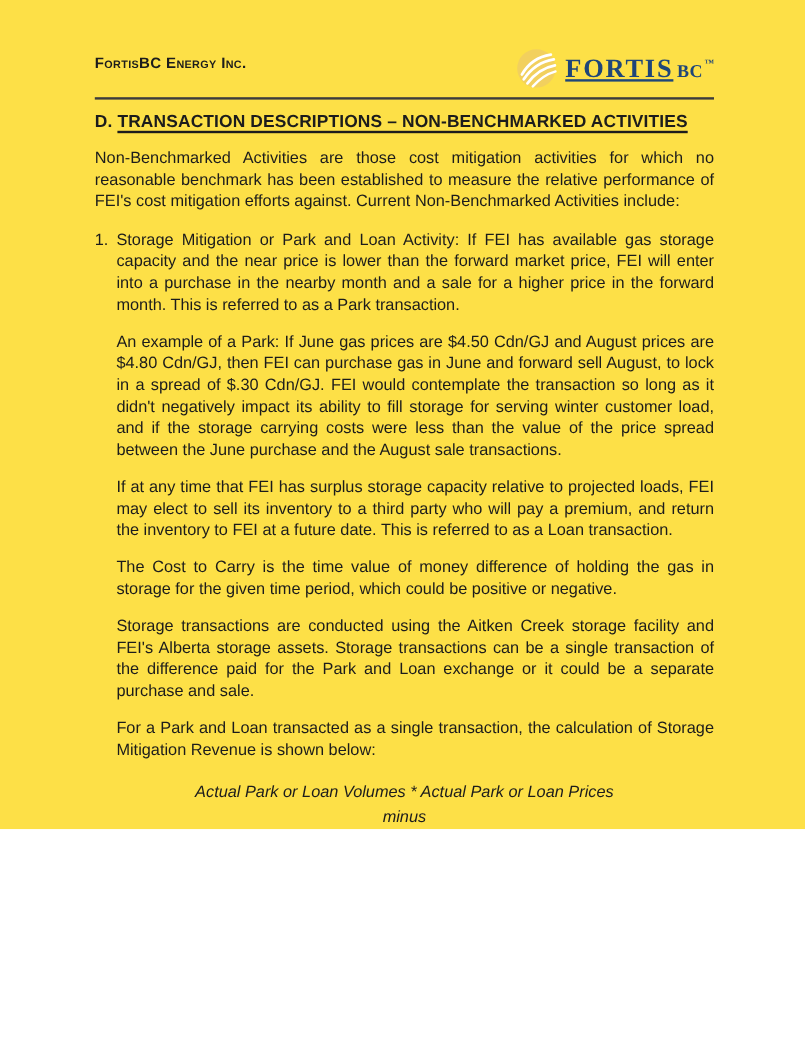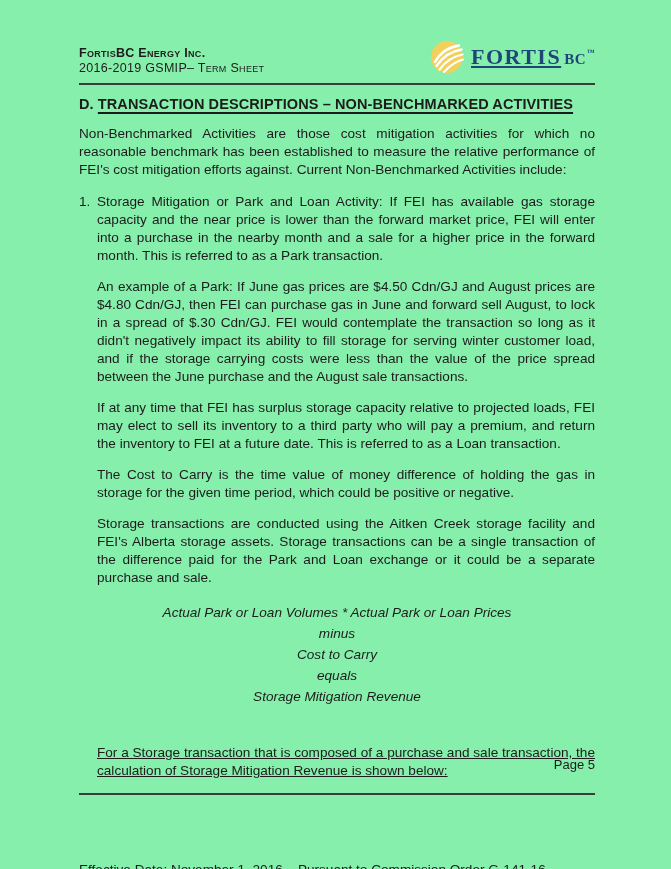--- a/index.html
+++ b/index.html
@@ -1,19 +1,19 @@
 <!DOCTYPE html>
 <html><head>
 <meta charset="utf-8">
 <style>
   html,body { margin:0; padding:0; background:#fff; }
   .page {
     position:relative;
-    width:671px; height:869px;
-    background:#86efac;
+    width:671px; height:691px;
+    background:#fde047;
     font-family:"Liberation Sans", sans-serif;
     color:#1c1c1c;
     overflow:hidden;
   }
   .content {
     position:absolute; left:79px; top:0; width:516px;
   }
   
   .header {
     margin-top:42px;
@@ -84,21 +84,20 @@
 </style>
 </head>
 <body>
 
 <div class="page">
   <div class="content">
 
     <div class="header">
       <div class="header-text">
         <div class="company">FortisBC Energy Inc.</div>
-        <div class="subtitle">2016-2019 GSMIP– Term Sheet</div>
       </div>
       <div class="logo">
         <svg width="34" height="34" viewBox="0 0 34 34">
           <circle cx="17" cy="17" r="16" fill="#f2d05e"></circle>
           <path d="M5 22 Q 13 8 29 5.5" fill="none" stroke="#ffffff" stroke-width="2.4" stroke-linecap="round"></path>
           <path d="M6.5 26 Q 16 12 31.5 9.5" fill="none" stroke="#ffffff" stroke-width="2.4" stroke-linecap="round"></path>
           <path d="M9.5 29.5 Q 19 17 32.5 14.5" fill="none" stroke="#ffffff" stroke-width="2.2" stroke-linecap="round"></path>
           <path d="M14 32 Q 22.5 22.5 33 19.5" fill="none" stroke="#ffffff" stroke-width="2" stroke-linecap="round"></path>
         </svg>
         <span class="logo-text"><span class="logo-brand">FORTIS</span><span class="logo-bc">BC</span><span class="logo-tm">™</span></span>
@@ -119,20 +118,21 @@
     </div>
 
     <p class="para indent">An example of a Park: If June gas prices are $4.50 Cdn/GJ and August prices are $4.80 Cdn/GJ, then FEI can purchase gas in June and forward sell August, to lock in a spread of $.30 Cdn/GJ.  FEI would contemplate the transaction so long as it didn't negatively impact its ability to fill storage for serving winter customer load, and if the storage carrying costs were less than the value of the price spread between the June purchase and the August sale transactions.</p>
 
     <p class="para indent">If at any time that FEI has surplus storage capacity relative to projected loads, FEI may elect to sell its inventory to a third party who will pay a premium, and return the inventory to FEI at a future date.  This is referred to as a Loan transaction.</p>
 
     <p class="para indent">The Cost to Carry is the time value of money difference of holding the gas in storage for the given time period, which could be positive or negative.</p>
 
     <p class="para indent">Storage transactions are conducted using the Aitken Creek storage facility and FEI's Alberta storage assets. Storage transactions can be a single transaction of the difference paid for the Park and Loan exchange or it could be a separate purchase and sale.</p>
 
+    <p class="para indent">For a Park and Loan transacted as a single transaction, the calculation of Storage Mitigation Revenue is shown below:</p>
 
     <div class="formula">
       <div class="formula-line">Actual Park or Loan Volumes * Actual Park or Loan Prices</div>
       <div class="formula-line">minus</div>
       <div class="formula-line">Cost to Carry</div>
       <div class="formula-line">equals</div>
       <div class="formula-line">Storage Mitigation Revenue</div>
     </div>
 
     <p class="para indent spaced-top">For a Storage transaction that is composed of a purchase and sale transaction, the calculation of Storage Mitigation Revenue is shown below:</p>

